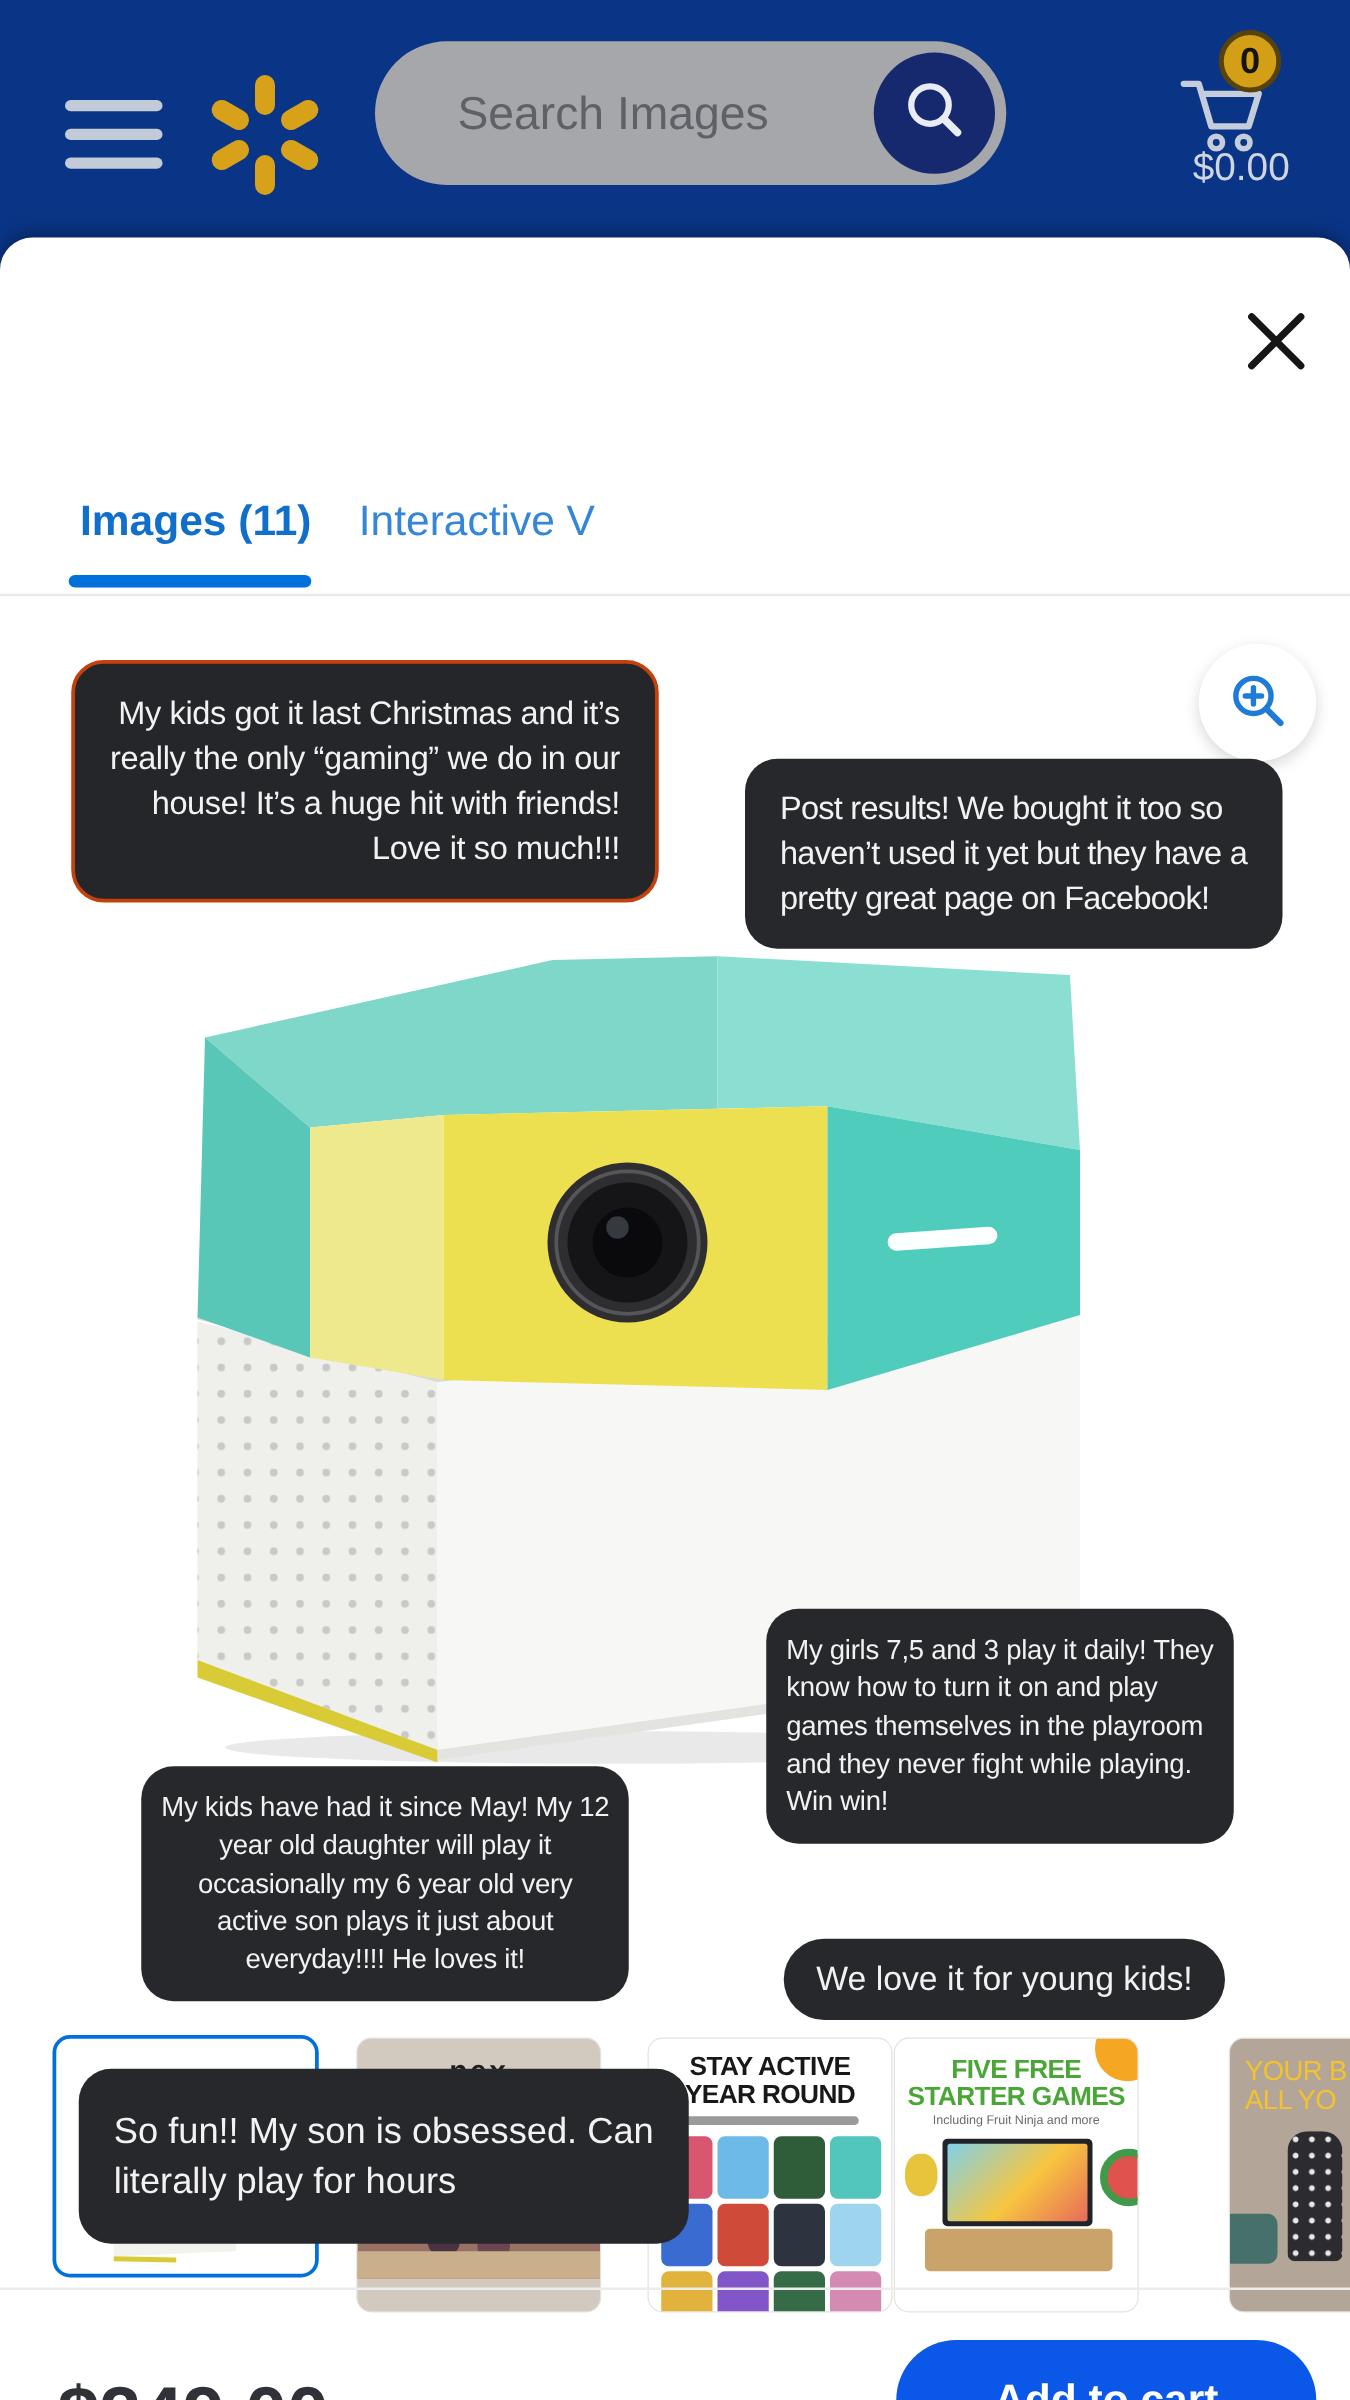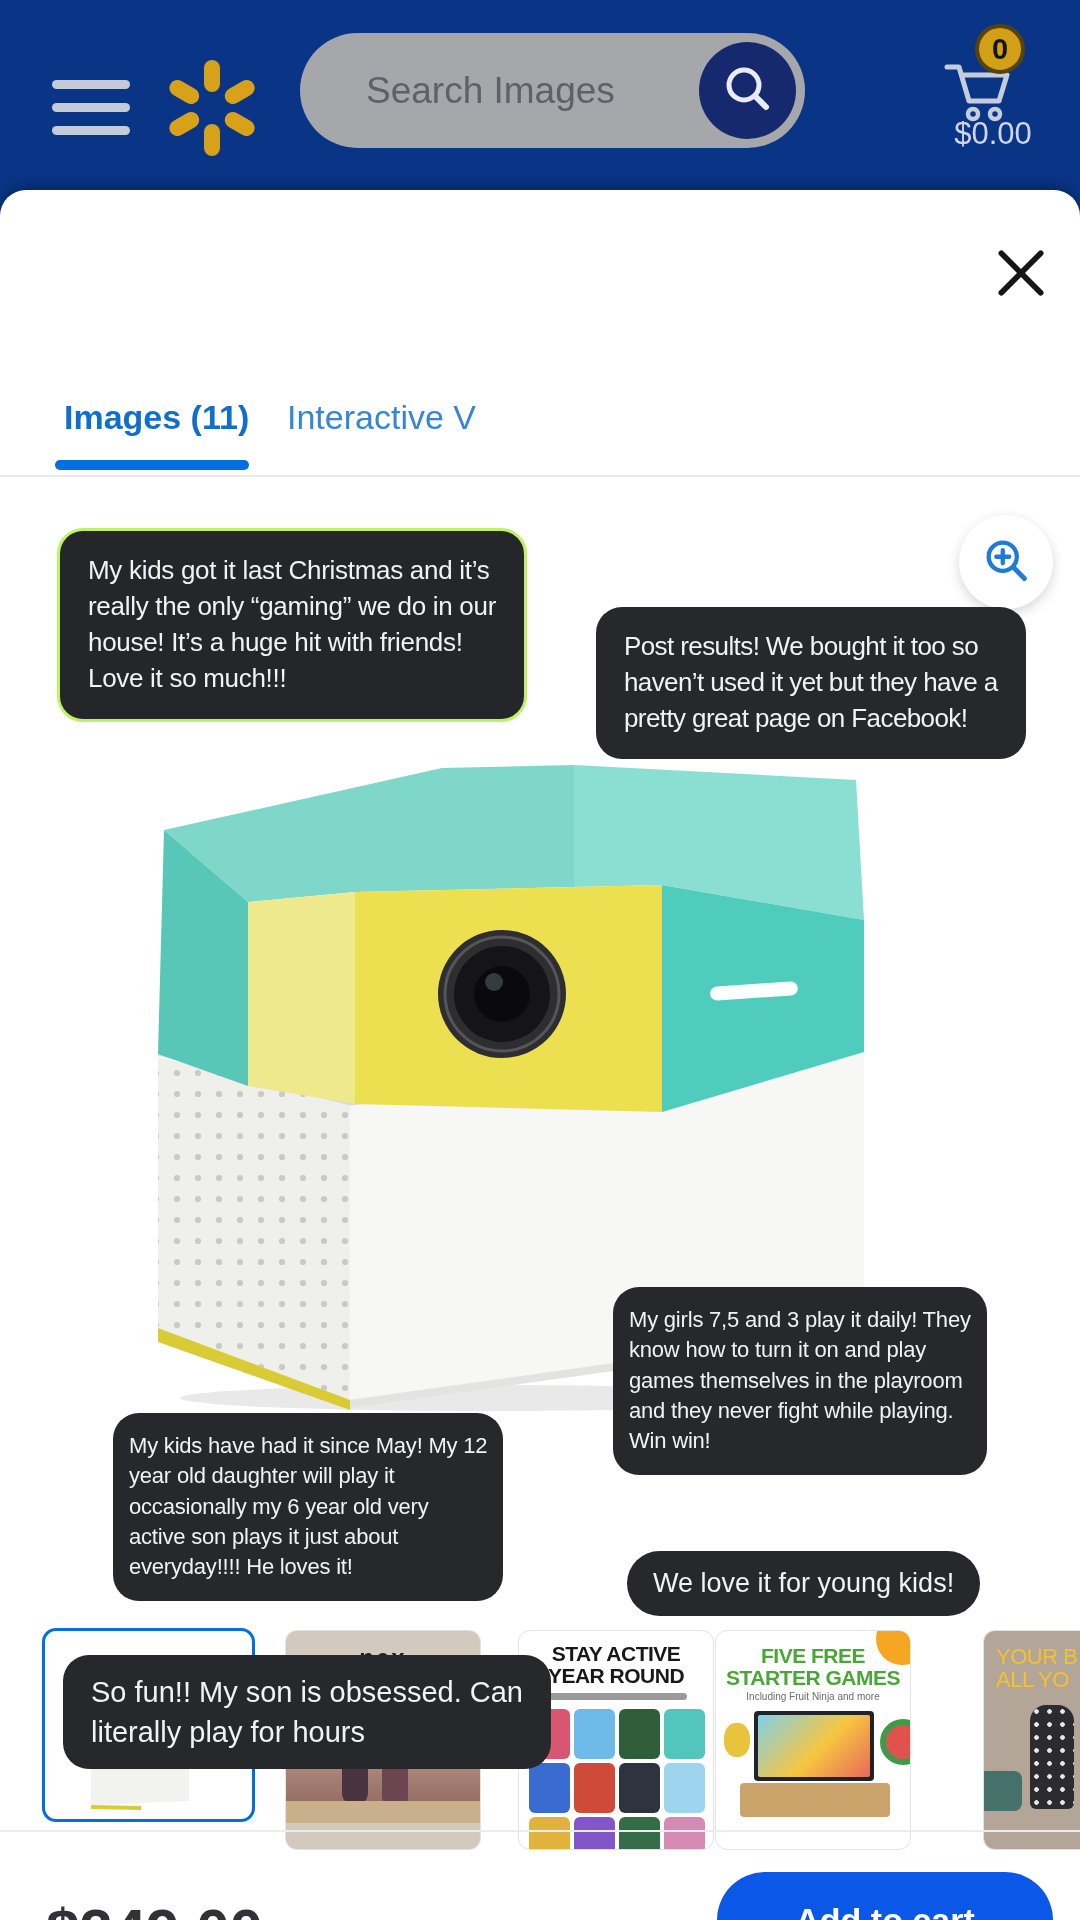--- a/index.html
+++ b/index.html
@@ -33,26 +33,26 @@
 
   
   .product{position:absolute;left:150px;top:752px;width:720px;height:660px;z-index:5;}
 
   
   .bubble{position:absolute;z-index:40;background:#26282c;color:#f2f2f2;border-radius:26px;
           white-space:pre-line;width:max-content;line-height:1.38;}
   .bub-lg{font-size:26px;letter-spacing:-0.3px;padding:22px 28px;}
   .bub-sm{font-size:22px;letter-spacing:-0.2px;padding:18px 16px;}
   .b1{left:460px;top:337px;}
-  .b2{left:57px;top:528px;background:#24262a;border:3px solid #bef264;}
+  .b2{left:57px;top:528px;background:#24262a;border:3px solid #c2410c;text-align:right;}
   .b3{left:596px;top:607px;letter-spacing:-0.6px;}
   .b4{left:613px;top:1287px;}
-  .b5{left:113px;top:1413px;}
+  .b5{left:113px;top:1413px;text-align:center;}
   .b6{left:627px;top:1551px;font-size:27px;padding:14px 26px;border-radius:34px;}
-  .b7{left:63px;top:1655px;font-size:29px;padding:17px 28px;}
+  .b7{left:63px;top:1655px;font-size:29px;padding:30px 28px;}
 
   
   .thumb{position:absolute;top:1630px;width:196px;height:220px;border-radius:12px;border:1px solid #e3e3e3;box-sizing:border-box;overflow:hidden;background:#fff;z-index:10;cursor:pointer;}
   .thumb-1{left:42px;top:1628px;width:213px;height:194px;border:3px solid #0071dc;border-radius:14px;}
   .thumb-2{left:285px;background:#d3cabf;}
   .thumb-3{left:518px;}
   .thumb-4{left:715px;}
   .thumb-5{left:983px;background:#b3a597;}
   .t2-logo{position:absolute;top:14px;width:100%;text-align:center;color:#1f1e1b;font-weight:bold;line-height:1.05;}
   .t2-logo .l1{font-size:24px;letter-spacing:2px;}

